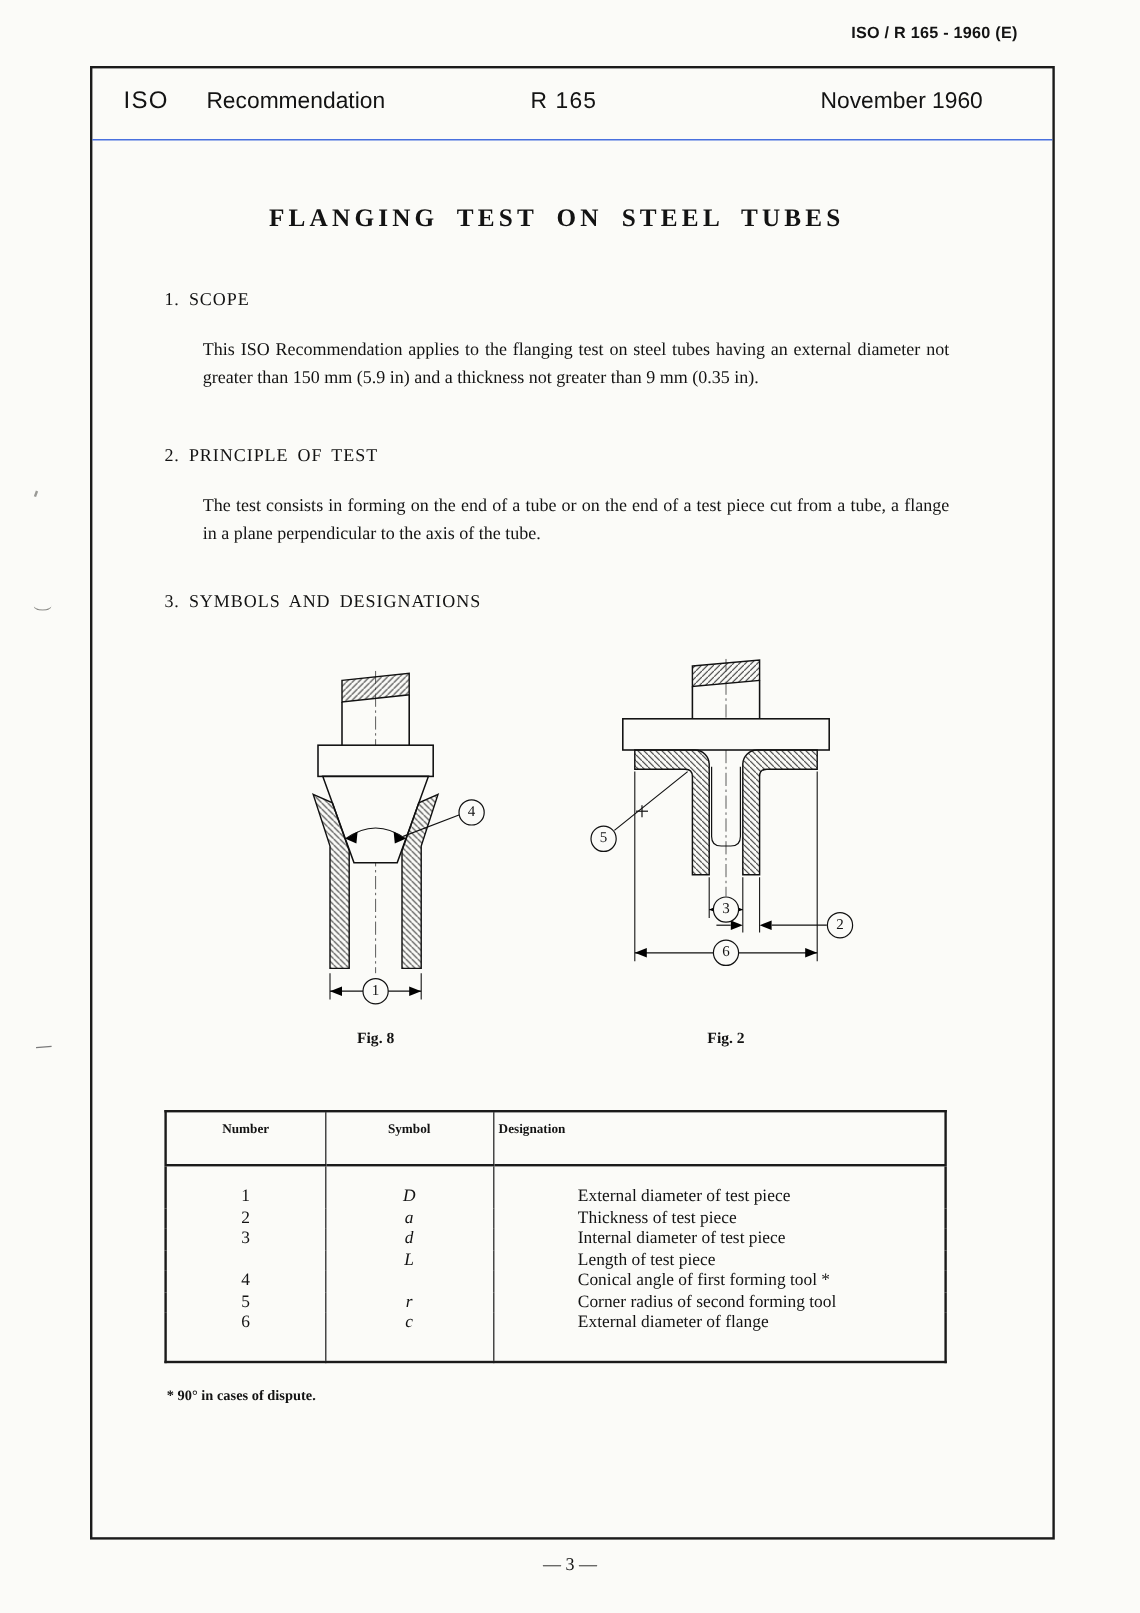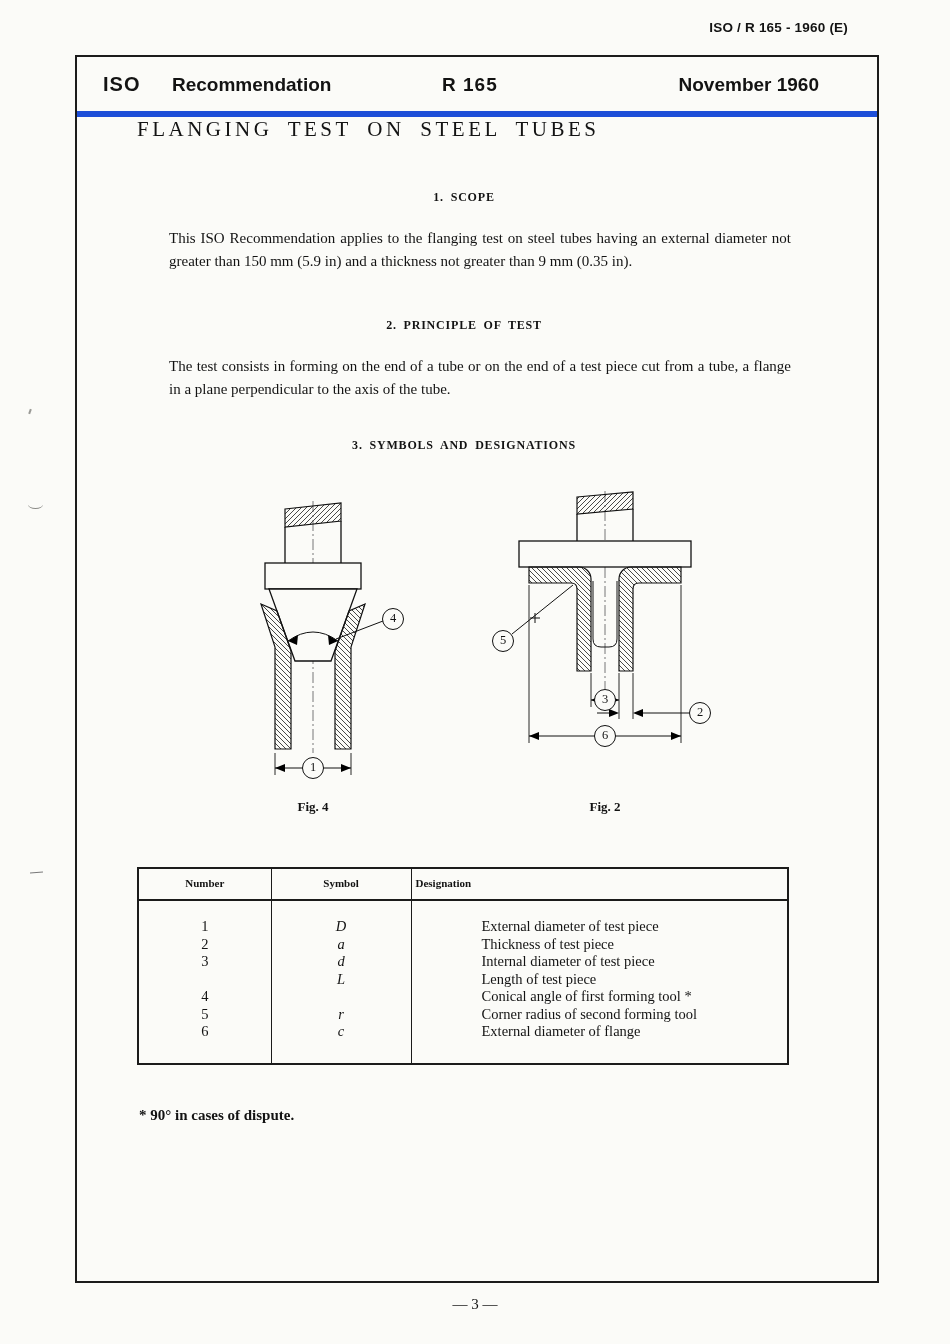--- a/index.html
+++ b/index.html
@@ -16,35 +16,35 @@
     font-family:"Liberation Sans", sans-serif;
     font-weight:bold; font-size:13.5px; letter-spacing:0.2px;
   }
   .frame {
     position:absolute; left:75px; top:55px;
     width:804px; height:1228px;
     border:2px solid #1b1b1b; background:#fbfbf8;
   }
   .masthead {
     position:relative; height:60px;
-    border-bottom:6px solid #1d4ed8;
-    font-family:"Liberation Sans", sans-serif; font-weight:bold;
+    border-bottom:1px solid #1d4ed8;
+    font-family:"Liberation Sans", sans-serif; font-weight:normal;
   }
   .masthead .org  { position:absolute; left:26px;  top:16px; font-size:20px; letter-spacing:1px; }
   .masthead .typ  { position:absolute; left:95px;  top:17px; font-size:19px; }
   .masthead .ref  { position:absolute; left:365px; top:17px; font-size:19px; letter-spacing:1px; }
   .masthead .date { position:absolute; right:58px; top:17px; font-size:19px; }
   .doc-title {
-    
-    font-size:21px; font-weight:normal;
+    text-align:center; margin-top:52px;
+    font-size:21px; font-weight:bold;
     letter-spacing:3.5px; word-spacing:7px;
   }
   .sec-heading {
-    text-align:center; font-weight:bold;
-    font-size:12px; letter-spacing:0.8px; word-spacing:3px;
+    text-align:left; font-weight:normal;
+    font-size:15px; letter-spacing:0.8px; word-spacing:3px;
   }
   .content { padding:0 86px 0 60px; }
   .body-text {
     font-size:15px; line-height:1.5; text-align:justify;margin-left:32px;
   }
   .mt48 { margin-top:48px; } .mt46 { margin-top:46px; } .mt62 { margin-top:38px; }
   .mt22 { margin-top:22px; } .mt18 { margin-top:18px; }
   .figures-row {
     margin-top:38px;
     display:flex; justify-content:center; align-items:flex-end; gap:62px;
@@ -58,30 +58,30 @@
     background:#fbfbf8;
     font-size:12.5px; line-height:19px; text-align:center;
   }
   svg { display:block; }
   .sym-table {
     width:652px; margin-top:52px;
     border-collapse:collapse; border:2px solid #1b1b1b;
   }
   .sym-table th {
     font-size:11px; font-weight:bold;
-    padding:8px 4px 10px; border-bottom:2px solid #1b1b1b;
+    padding:8px 4px 23px; border-bottom:2px solid #1b1b1b;
   }
   .sym-table td { font-size:14.5px; line-height:17.5px; vertical-align:top; }
   .col-num { width:133px; border-right:1.5px solid #1b1b1b; text-align:center; }
   .col-sym { width:140px; border-right:1.5px solid #1b1b1b; text-align:center; }
   .col-des { text-align:left; padding-left:70px; }
   td.col-sym { font-style:italic; }
   tbody tr:first-child td { padding-top:17px; }
   tbody tr:last-child td  { padding-bottom:22px; }
-  .footnote { font-size:15px; margin-top:42px; margin-left:2px; font-weight:bold; }
+  .footnote { font-size:12px; margin-top:20px; margin-left:2px; font-weight:bold; }
   .page-number {
     position:absolute; left:0; right:0; top:1296px;
     text-align:center; font-size:15px;
   }
   .artifact { position:absolute; }
   .artifact.curve { left:28px; top:500px; width:15px; height:9px;
     border-bottom:1.2px solid #8a8a86; border-radius:0 0 50% 50%; }
   .artifact.dash { left:30px; top:872px; width:13px;
     border-top:1.5px solid #79797a; transform:rotate(-4deg); }
   .artifact.dot { left:29px; top:409px; width:2px; height:5px; background:#9a9a96; transform:rotate(20deg);}
@@ -152,21 +152,21 @@
               <line x1="72" y1="252" x2="72" y2="274" stroke="#111" stroke-width="0.9"></line>
               <line x1="148" y1="252" x2="148" y2="274" stroke="#111" stroke-width="0.9"></line>
               <line x1="72" y1="267" x2="148" y2="267" stroke="#111" stroke-width="1"></line>
               <polygon points="72,267 82,263 82,271"></polygon>
               <polygon points="148,267 138,263 138,271"></polygon>
             </g>
           </svg>
           <div class="callout" style="left:179px;top:107px">4</div>
           <div class="callout" style="left:99px;top:256px">1</div>
         </div>
-        <div class="fig-caption">Fig. 4</div>
+        <div class="fig-caption">Fig. 8</div>
       </div>
 
       <div class="fig">
         <div class="fig-canvas" style="width:240px;height:302px">
           <svg width="240" height="302" viewBox="0 0 240 302">
             <defs>
               <pattern id="h2a" width="5" height="5" patternUnits="userSpaceOnUse">
                 <path d="M0,5 L5,0" stroke="#333" stroke-width="0.9"></path>
               </pattern>
               <pattern id="h2b" width="5" height="5" patternUnits="userSpaceOnUse">

